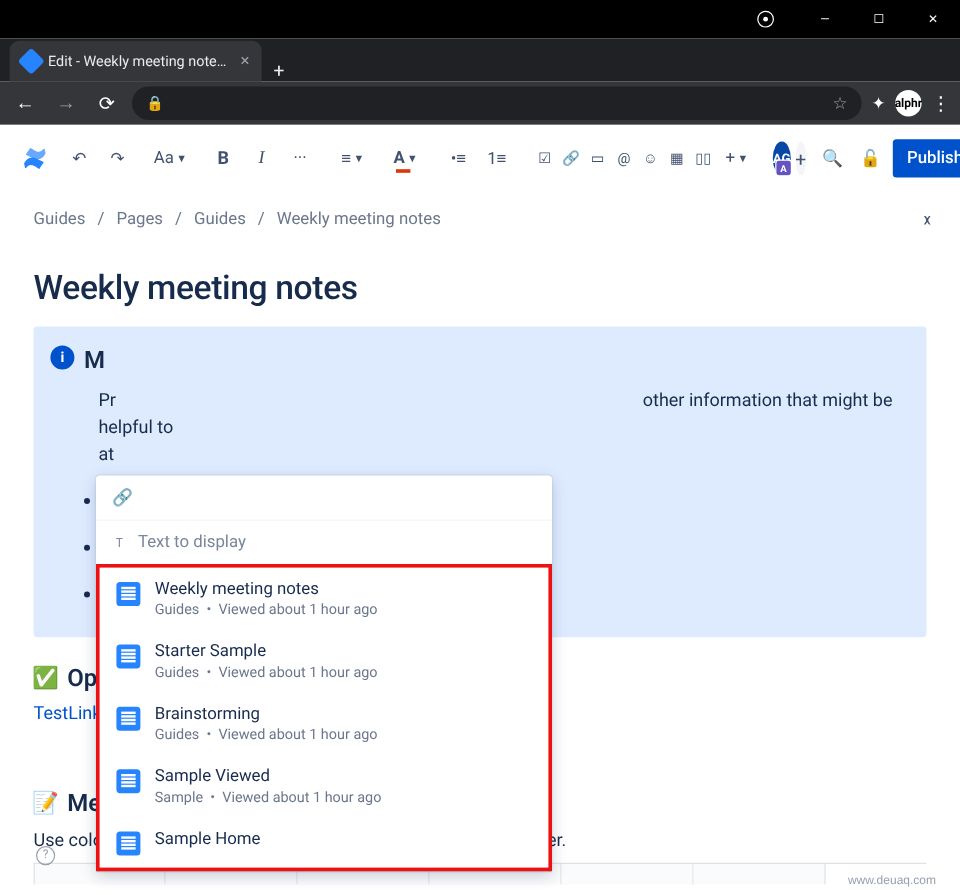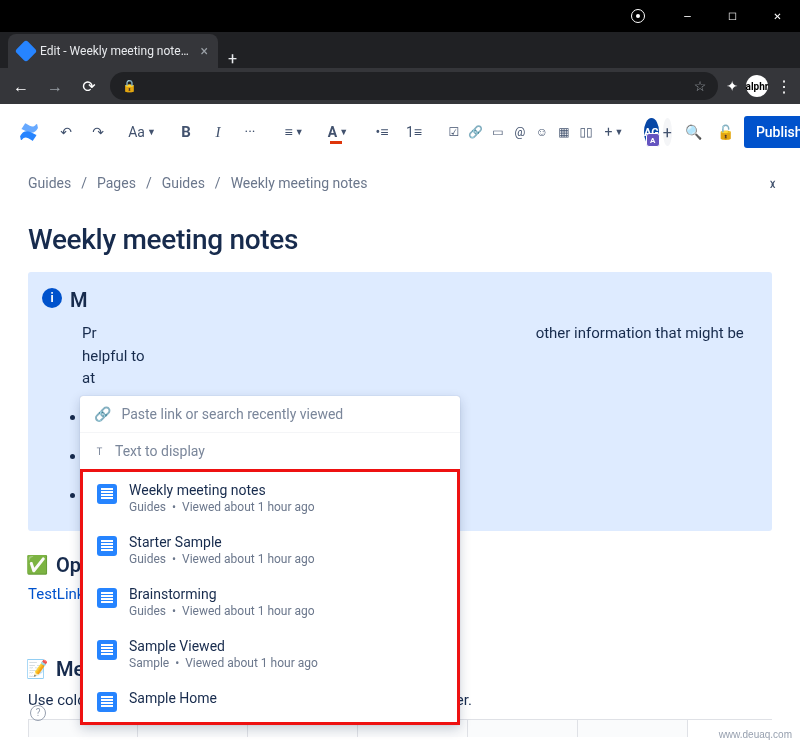--- a/index.html
+++ b/index.html
@@ -69,21 +69,21 @@
 .popup { position:absolute; left:80px; top:236px; width:380px; background:#fff; border-radius:3px; box-shadow:0 4px 12px rgba(9,30,66,.2),0 0 1px rgba(9,30,66,.3); z-index:10; }
 .popup-input { display:flex; align-items:center; gap:10px; padding:10px 14px; color:#7a869a; font-size:14px; border-bottom:1px solid #f4f5f7; }
 .popup-input.second { border-bottom:none; }
 .popup-results { border:3px solid #e11; }
 .result { display:flex; align-items:flex-start; gap:12px; padding:10px 14px; }
 .doc-icon { width:20px; height:20px; background:#2684ff; border-radius:3px; flex-shrink:0; position:relative; margin-top:2px; }
 .doc-icon::before { content:""; position:absolute; left:4px; top:4px; right:4px; height:2px; background:#fff; box-shadow:0 3px 0 #fff,0 6px 0 #fff,0 9px 0 #fff; }
 .result-body { flex:1; }
 .result-title { font-size:14px; color:#172b4d; }
 .result-meta { font-size:12px; color:#6b778c; margin-top:2px; }
-.watermark { position:absolute; right:8px; bottom:6px; font-size:10px; color:#97a0af; font-family:Arial,sans-serif; }
+.watermark { position:absolute; right:20px; bottom:6px; font-size:10px; color:#97a0af; font-family:Arial,sans-serif; }
 </style>
 </head>
 <body>
 
 <div class="titlebar">
   <div class="circle"></div>
   <div class="wbtn">—</div>
   <div class="wbtn">☐</div>
   <div class="wbtn">✕</div>
 </div>
@@ -205,21 +205,20 @@
       <div></div>
       <div></div>
       <div></div>
       <div></div>
       <div></div>
   </div>
 
   <div class="popup">
     <div class="popup-input">
       <span>🔗</span>
-      <span>Paste link or search recently viewed</span>
     </div>
     <div class="popup-input second">
       <span style="font-size:11px;">Ｔ</span>
       <span>Text to display</span>
     </div>
     <div class="popup-results">
       <div class="result">
         <div class="doc-icon"></div>
         <div class="result-body">
           <div class="result-title">Weekly meeting notes</div>

